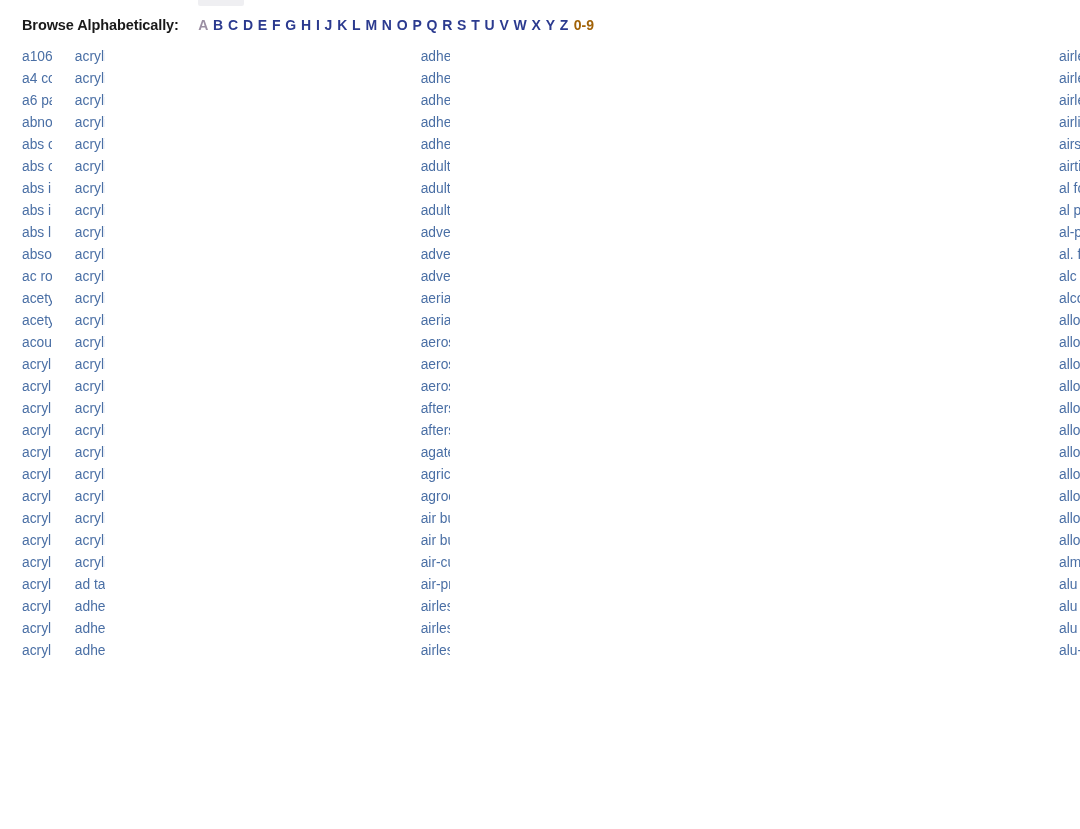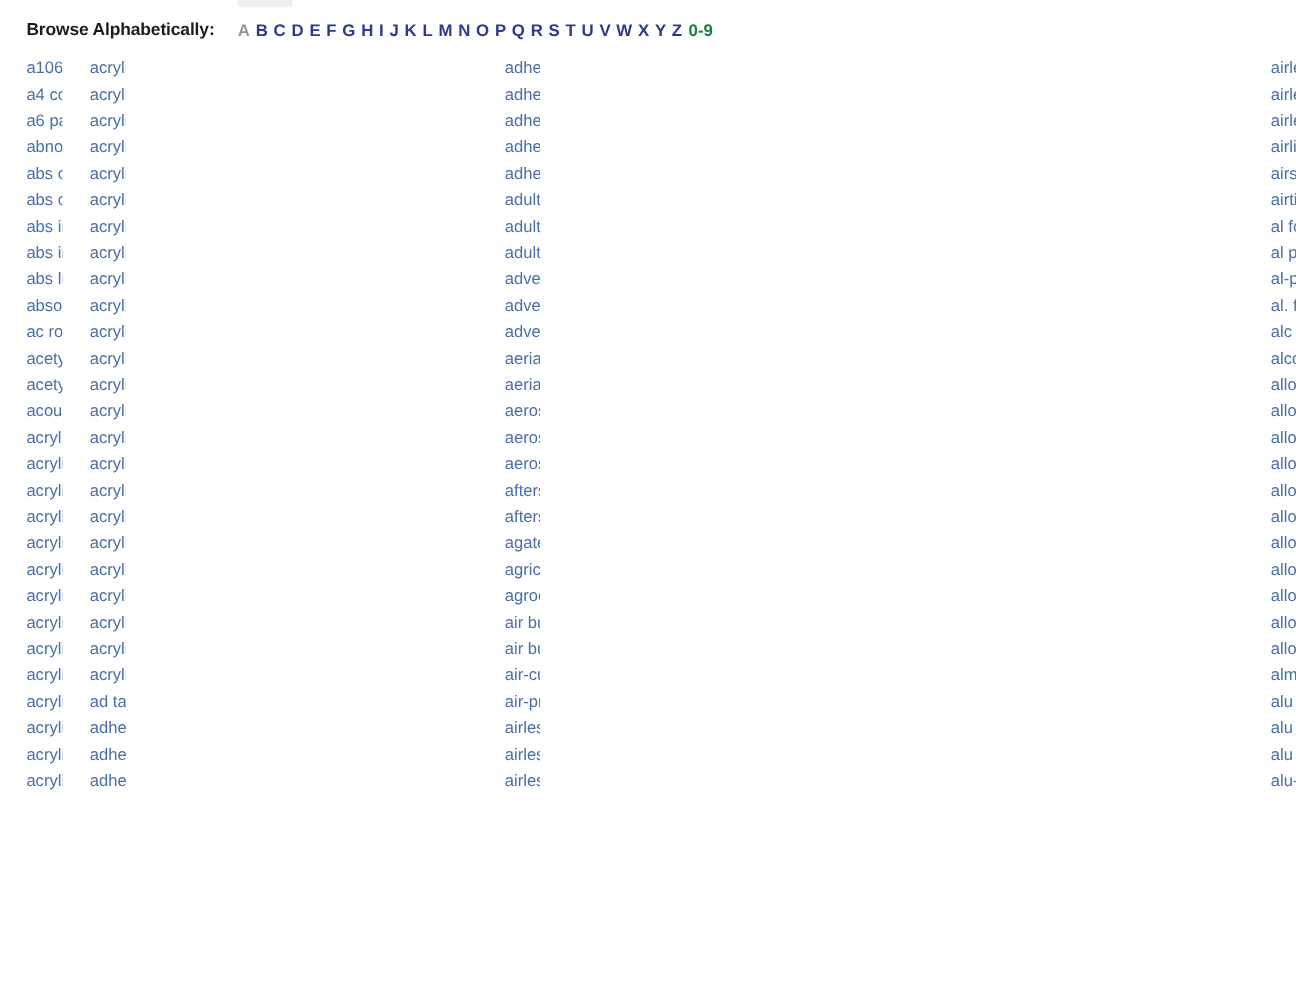--- a/index.html
+++ b/index.html
@@ -65,21 +65,21 @@
     color: #2b3a8f;
     text-decoration: none;
     padding: 0 2.4px;
     cursor: pointer;
     letter-spacing: 0px;
   }
   .alpha-letter.active {
     color: #9b8fa3;
   }
   .alpha-letter.num {
-    color: #15803d;
+    color: #a16207;
     padding-left: 3px;
   }
 
   
   .kw-columns {
     position: absolute;
     left: 0; top: 46px;
     width: 1080px;
     height: 660px;
     display: flex;

